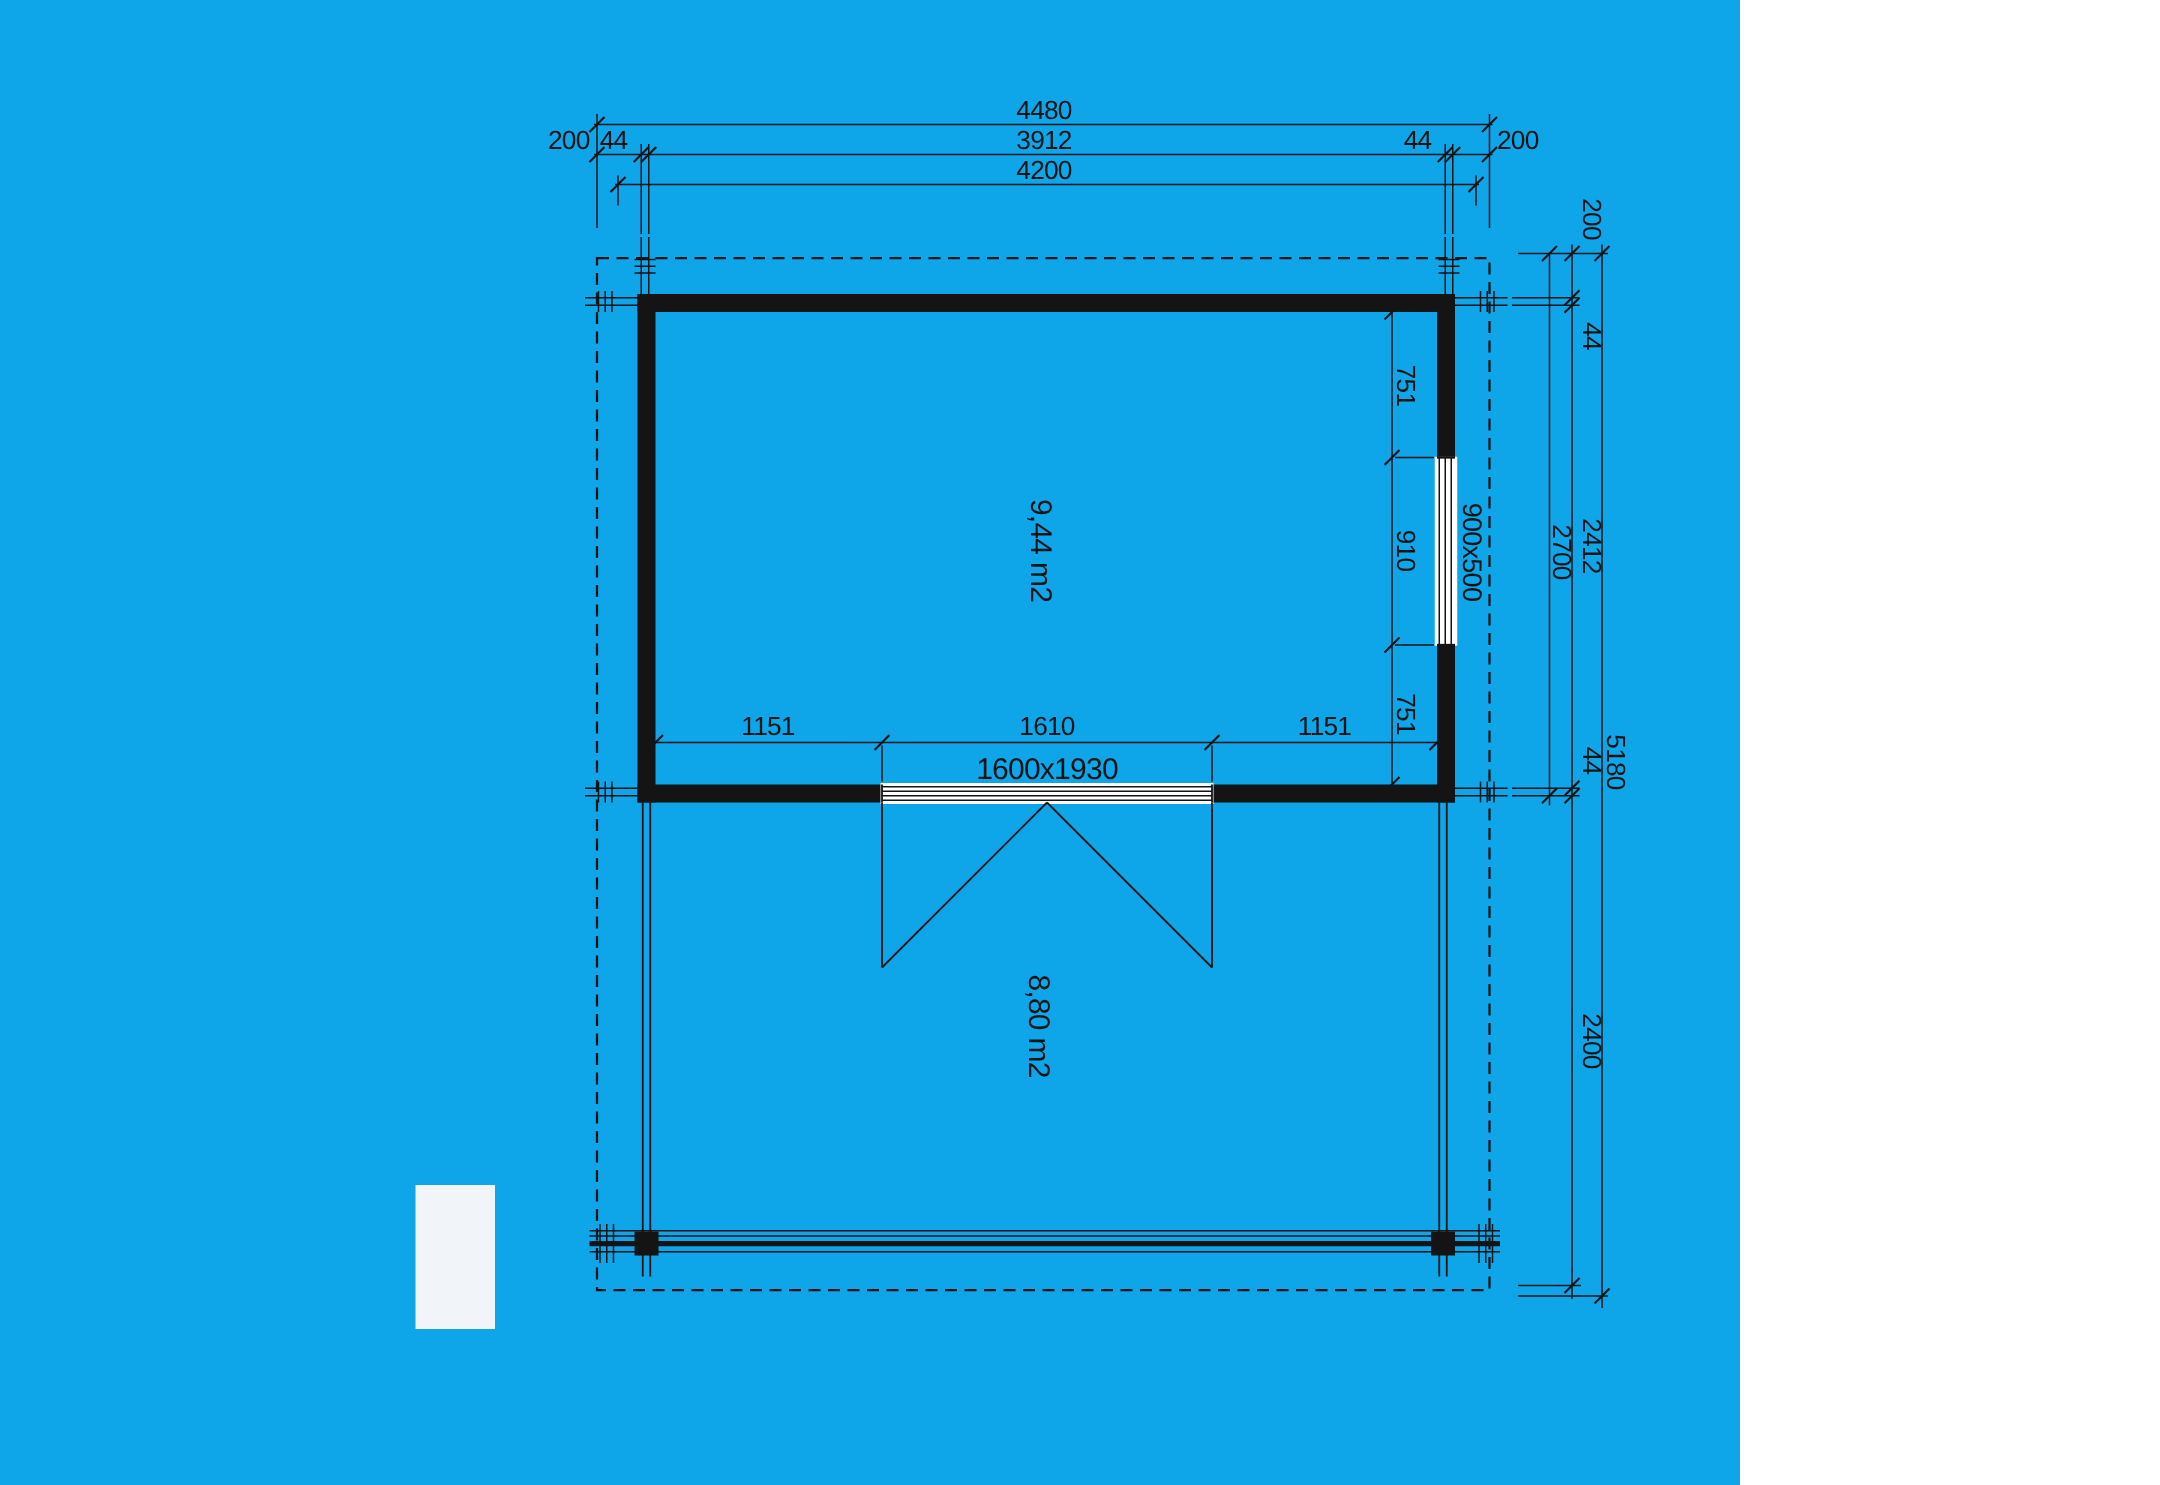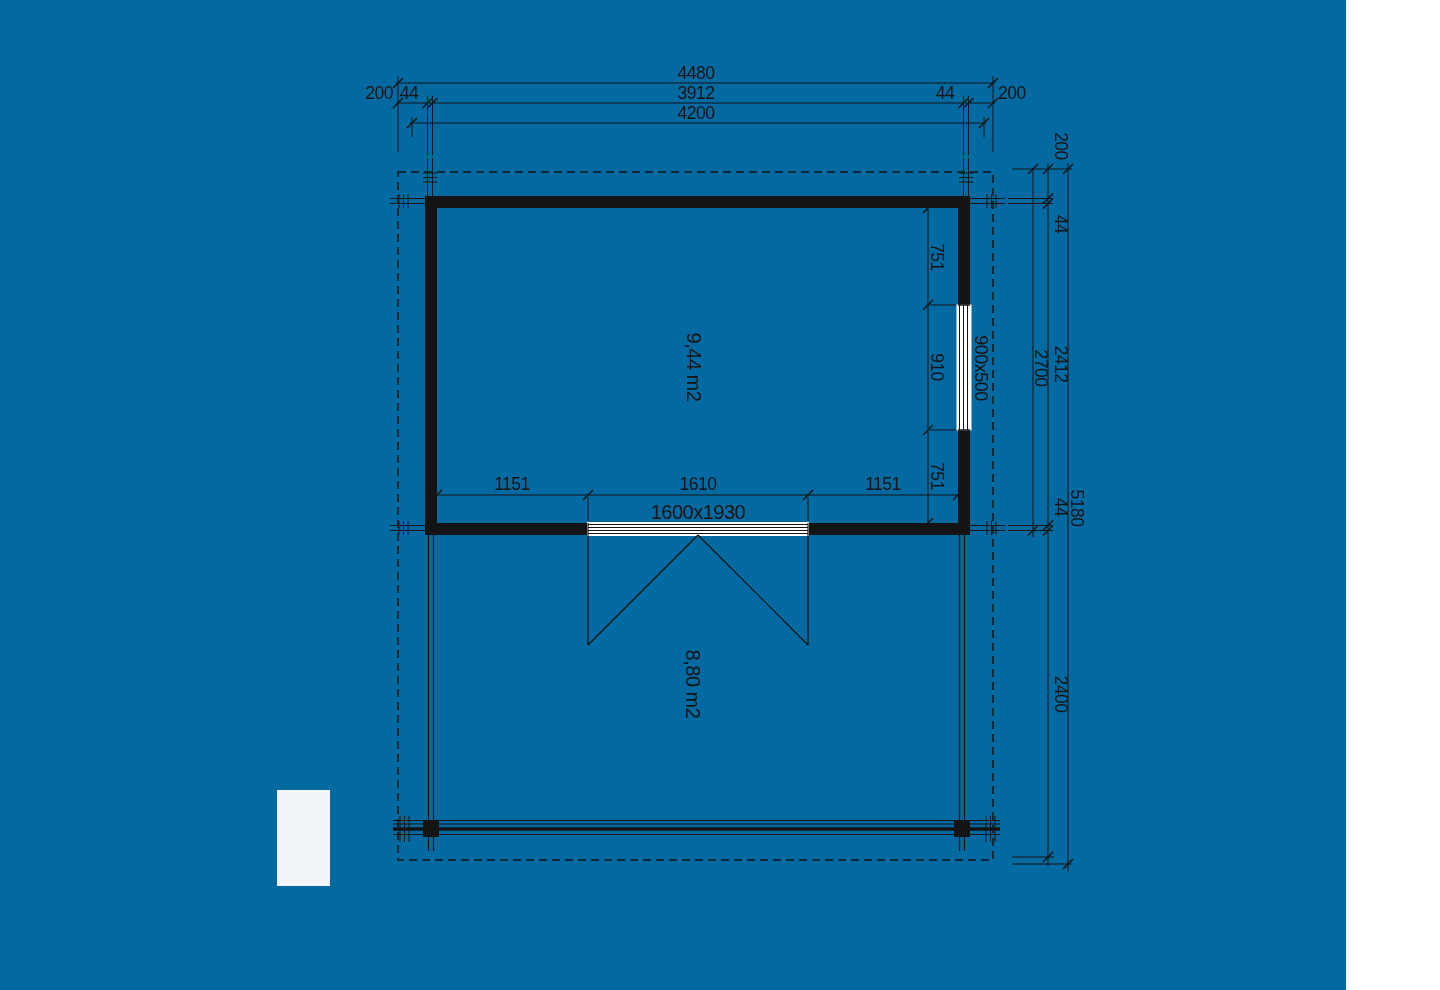--- a/index.html
+++ b/index.html
@@ -1,16 +1,16 @@
 <!DOCTYPE html>
 <html><head>
 <meta charset="utf-8">
 <style>
   html,body{margin:0;padding:0;background:#ffffff;}
-  #canvas{position:relative;width:1346px;height:990px;background:#0369a1;overflow:hidden;
+  #canvas{position:relative;width:1160px;height:990px;background:#0ea5e9;overflow:hidden;
           font-family:"Liberation Sans",sans-serif;text-decoration:underline;}
   svg text{fill:#141414;font-family:"Liberation Sans",sans-serif;letter-spacing:-0.5px;}
   .dimtxt{font-size:17.5px;}
   .biglbl{font-size:20px;}
   .winlbl{font-size:18px;}
   .ln{stroke:#141414;stroke-width:1;fill:none;}
   .ln12{stroke:#141414;stroke-width:1.2;fill:none;}
   .ln15{stroke:#141414;stroke-width:1.5;fill:none;}
   .tk{stroke:#141414;stroke-width:1.4;fill:none;}
   .wall{fill:#141414;stroke:none;}

